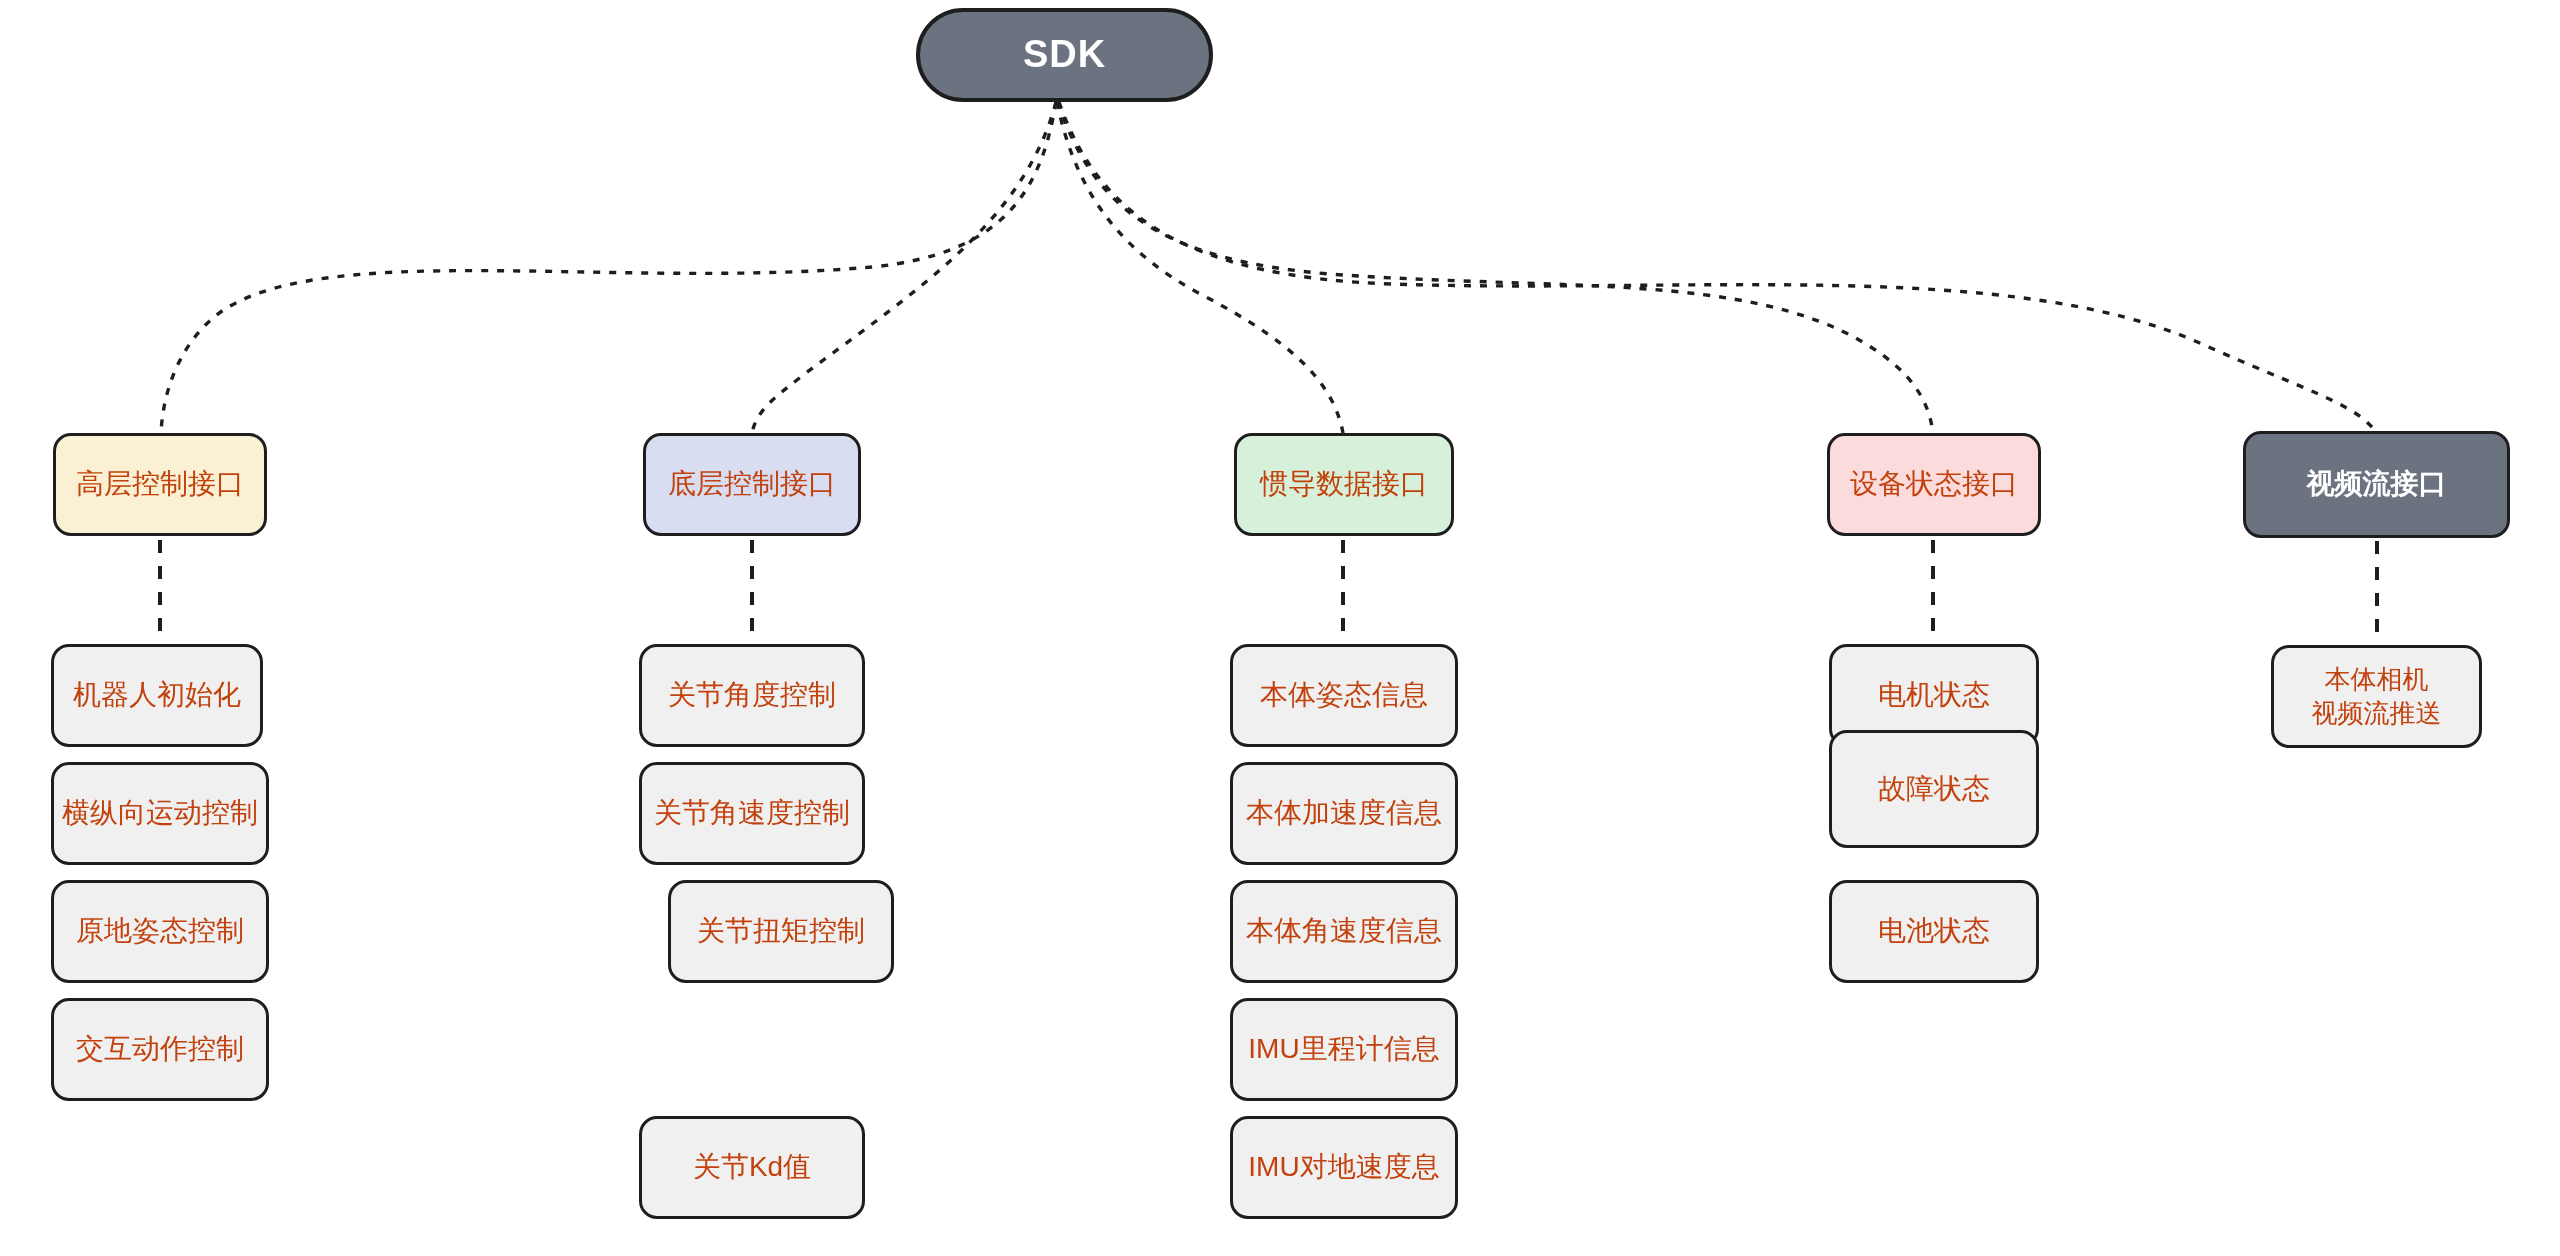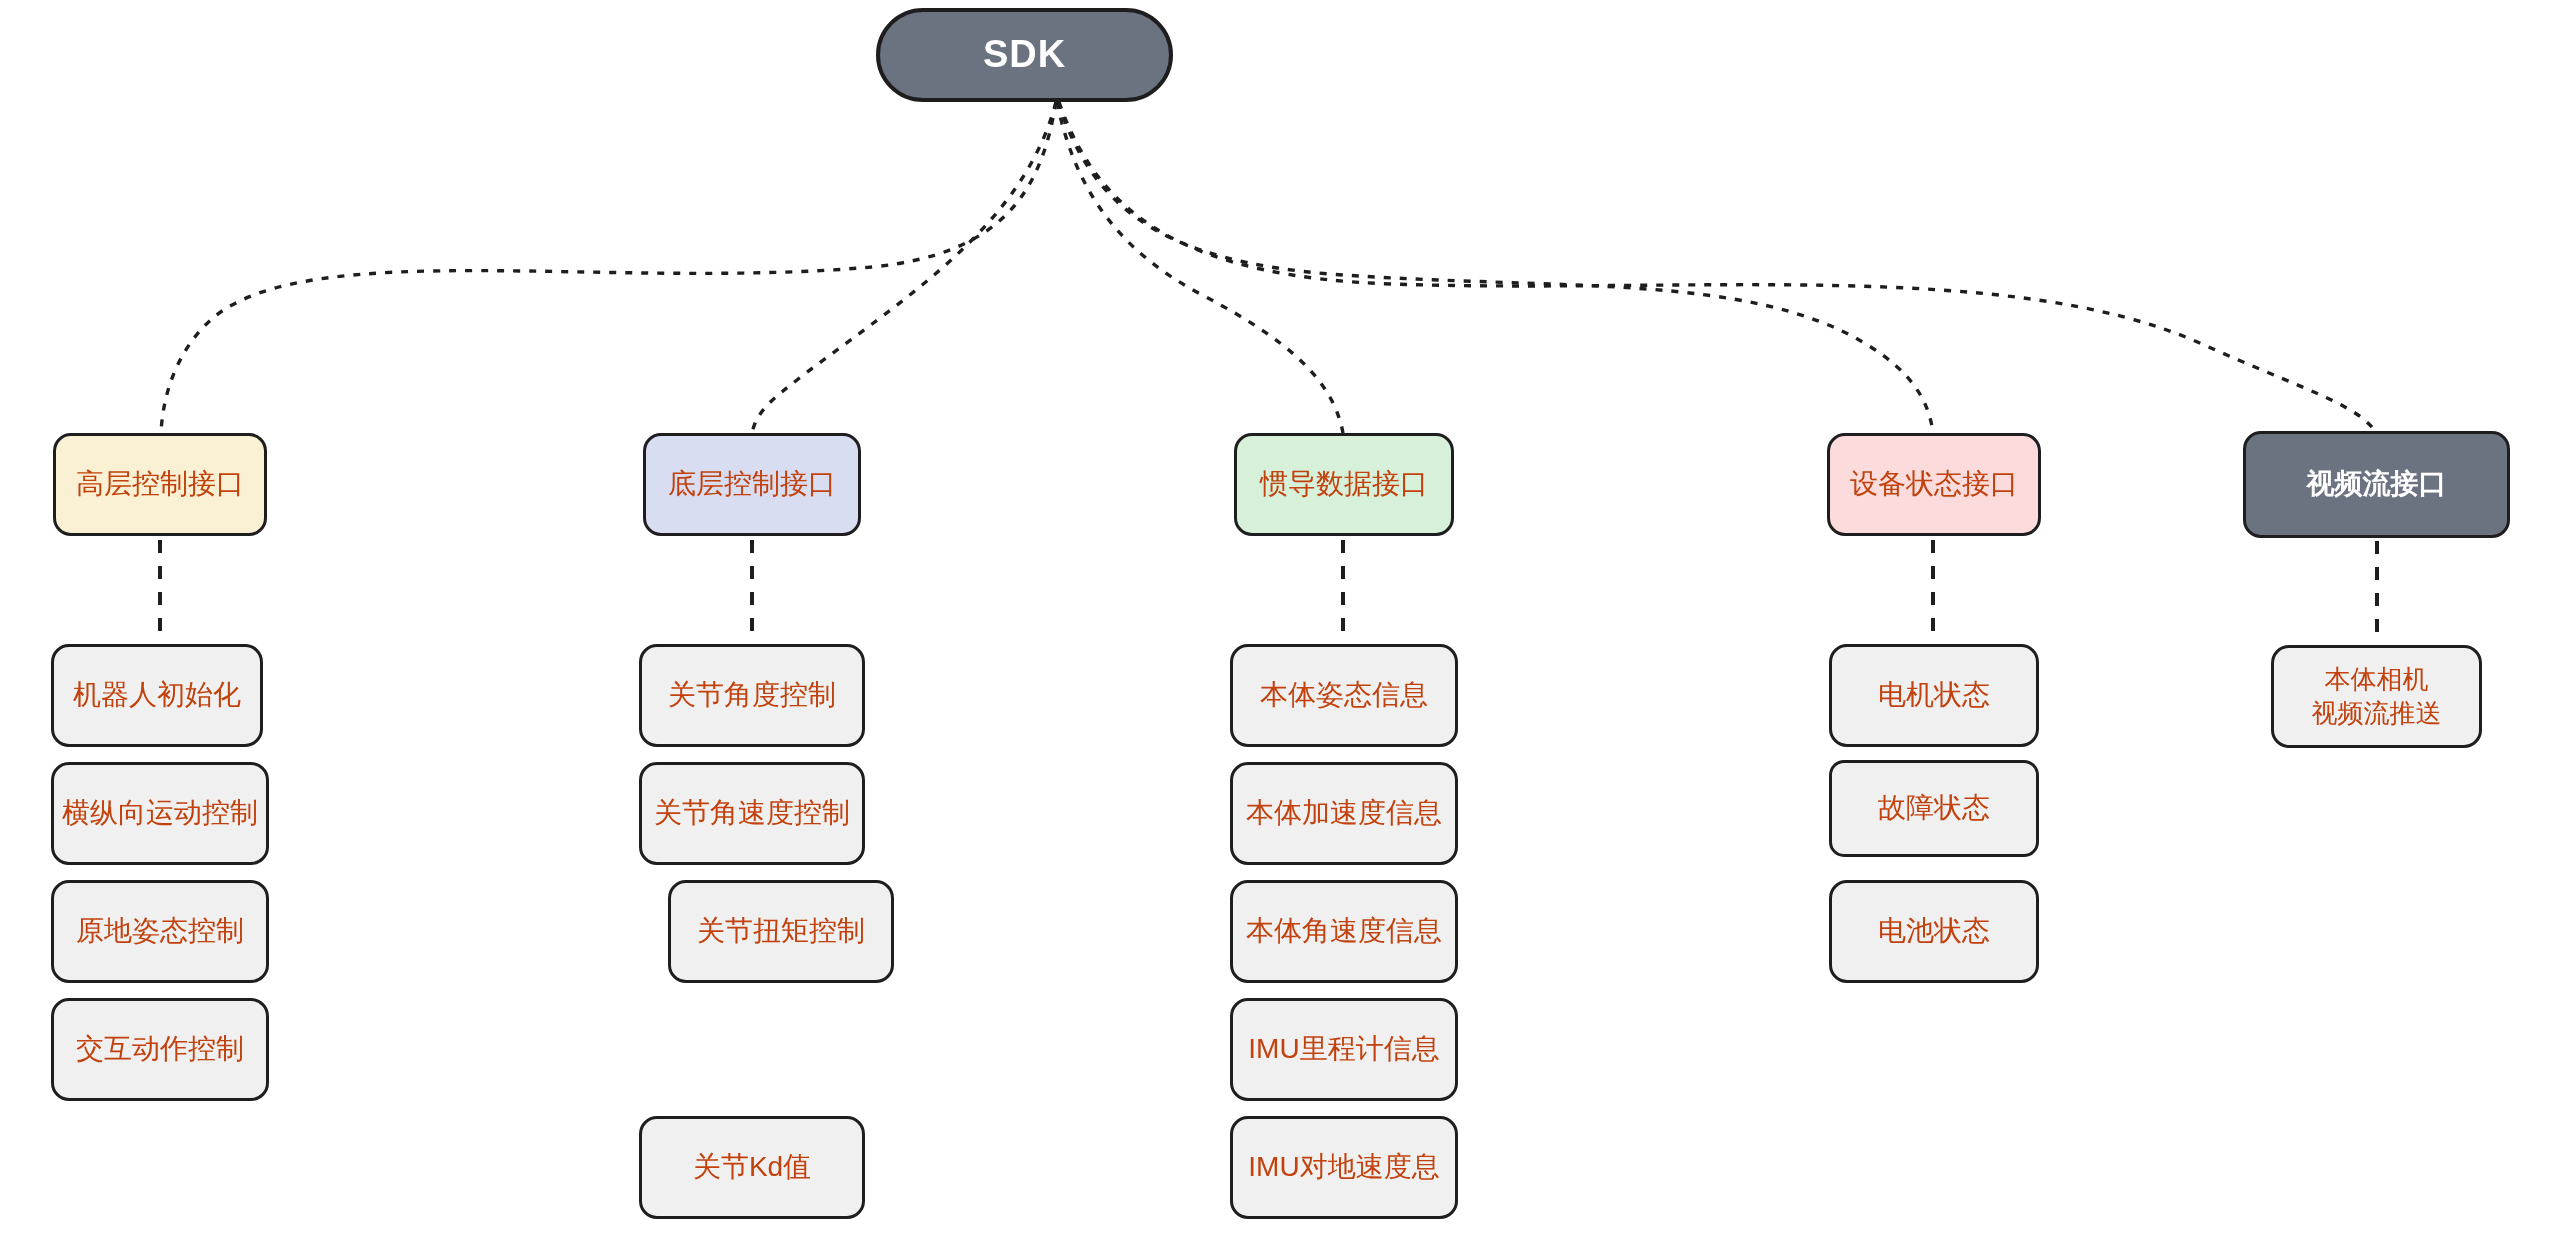--- a/index.html
+++ b/index.html
@@ -61,21 +61,21 @@
     <path class="curve" d="M 1058 102 C 1094 214, 1170 261, 1330 274 C 1556 291, 1748 272, 1866 344 C 1912 372, 1929 401, 1933 433"></path>
     <path class="curve" d="M 1059 102 C 1100 220, 1192 277, 1392 284 C 1684 294, 2012 258, 2202 344 C 2302 389, 2356 404, 2375 431"></path>
 
     <path class="vline" d="M 160 540 L 160 642"></path>
     <path class="vline" d="M 752 540 L 752 642"></path>
     <path class="vline" d="M 1343 540 L 1343 642"></path>
     <path class="vline" d="M 1933 540 L 1933 642"></path>
     <path class="vline" d="M 2377 541 L 2377 643"></path>
   </svg>
 
-  <div class="node sdk dark" style="left:876px; top:8px; width:297px; height:94px;text-align:right;">SDK</div>
+  <div class="node sdk dark" style="left:916px; top:8px; width:297px; height:94px;text-align:right;">SDK</div>
 
   <div class="node header fill-yellow" style="left:53px; top:433px; width:214px; height:103px;">高层控制接口</div>
   <div class="node" style="left:51px; top:644px; width:212px; height:103px;">机器人初始化</div>
   <div class="node" style="left:51px; top:762px; width:218px; height:103px;">横纵向运动控制</div>
   <div class="node" style="left:51px; top:880px; width:218px; height:103px;">原地姿态控制</div>
   <div class="node" style="left:51px; top:998px; width:218px; height:103px;">交互动作控制</div>
 
   <div class="node header fill-purple" style="left:643px; top:433px; width:218px; height:103px;">底层控制接口</div>
   <div class="node" style="left:639px; top:644px; width:226px; height:103px;">关节角度控制</div>
   <div class="node" style="left:639px; top:762px; width:226px; height:103px;">关节角速度控制</div>
@@ -84,20 +84,20 @@
 
   <div class="node header fill-green" style="left:1234px; top:433px; width:220px; height:103px;">惯导数据接口</div>
   <div class="node" style="left:1230px; top:762px; width:228px; height:103px;">本体加速度信息</div>
   <div class="node" style="left:1230px; top:644px; width:228px; height:103px;">本体姿态信息</div>
   <div class="node" style="left:1230px; top:880px; width:228px; height:103px;">本体角速度信息</div>
   <div class="node" style="left:1230px; top:998px; width:228px; height:103px;">IMU里程计信息</div>
   <div class="node" style="left:1230px; top:1116px; width:228px; height:103px;">IMU对地速度息</div>
 
   <div class="node header fill-pink" style="left:1827px; top:433px; width:214px; height:103px;">设备状态接口</div>
   <div class="node" style="left:1829px; top:644px; width:210px; height:103px;">电机状态</div>
-  <div class="node" style="left:1829px; top:760px; width:210px; height:97px;border-radius:15px;">故障状态</div>
+  <div class="node" style="left:1829px; top:730px; width:210px; height:118px;">故障状态</div>
   <div class="node" style="left:1829px; top:880px; width:210px; height:103px;">电池状态</div>
 
   <div class="node header dark" style="left:2243px; top:431px; width:267px; height:107px;">视频流接口</div>
   <div class="node" style="left:2271px; top:645px; width:211px; height:103px; font-size:26px;">本体相机
 视频流推送</div>
 
 </div>
 
 </body></html>

